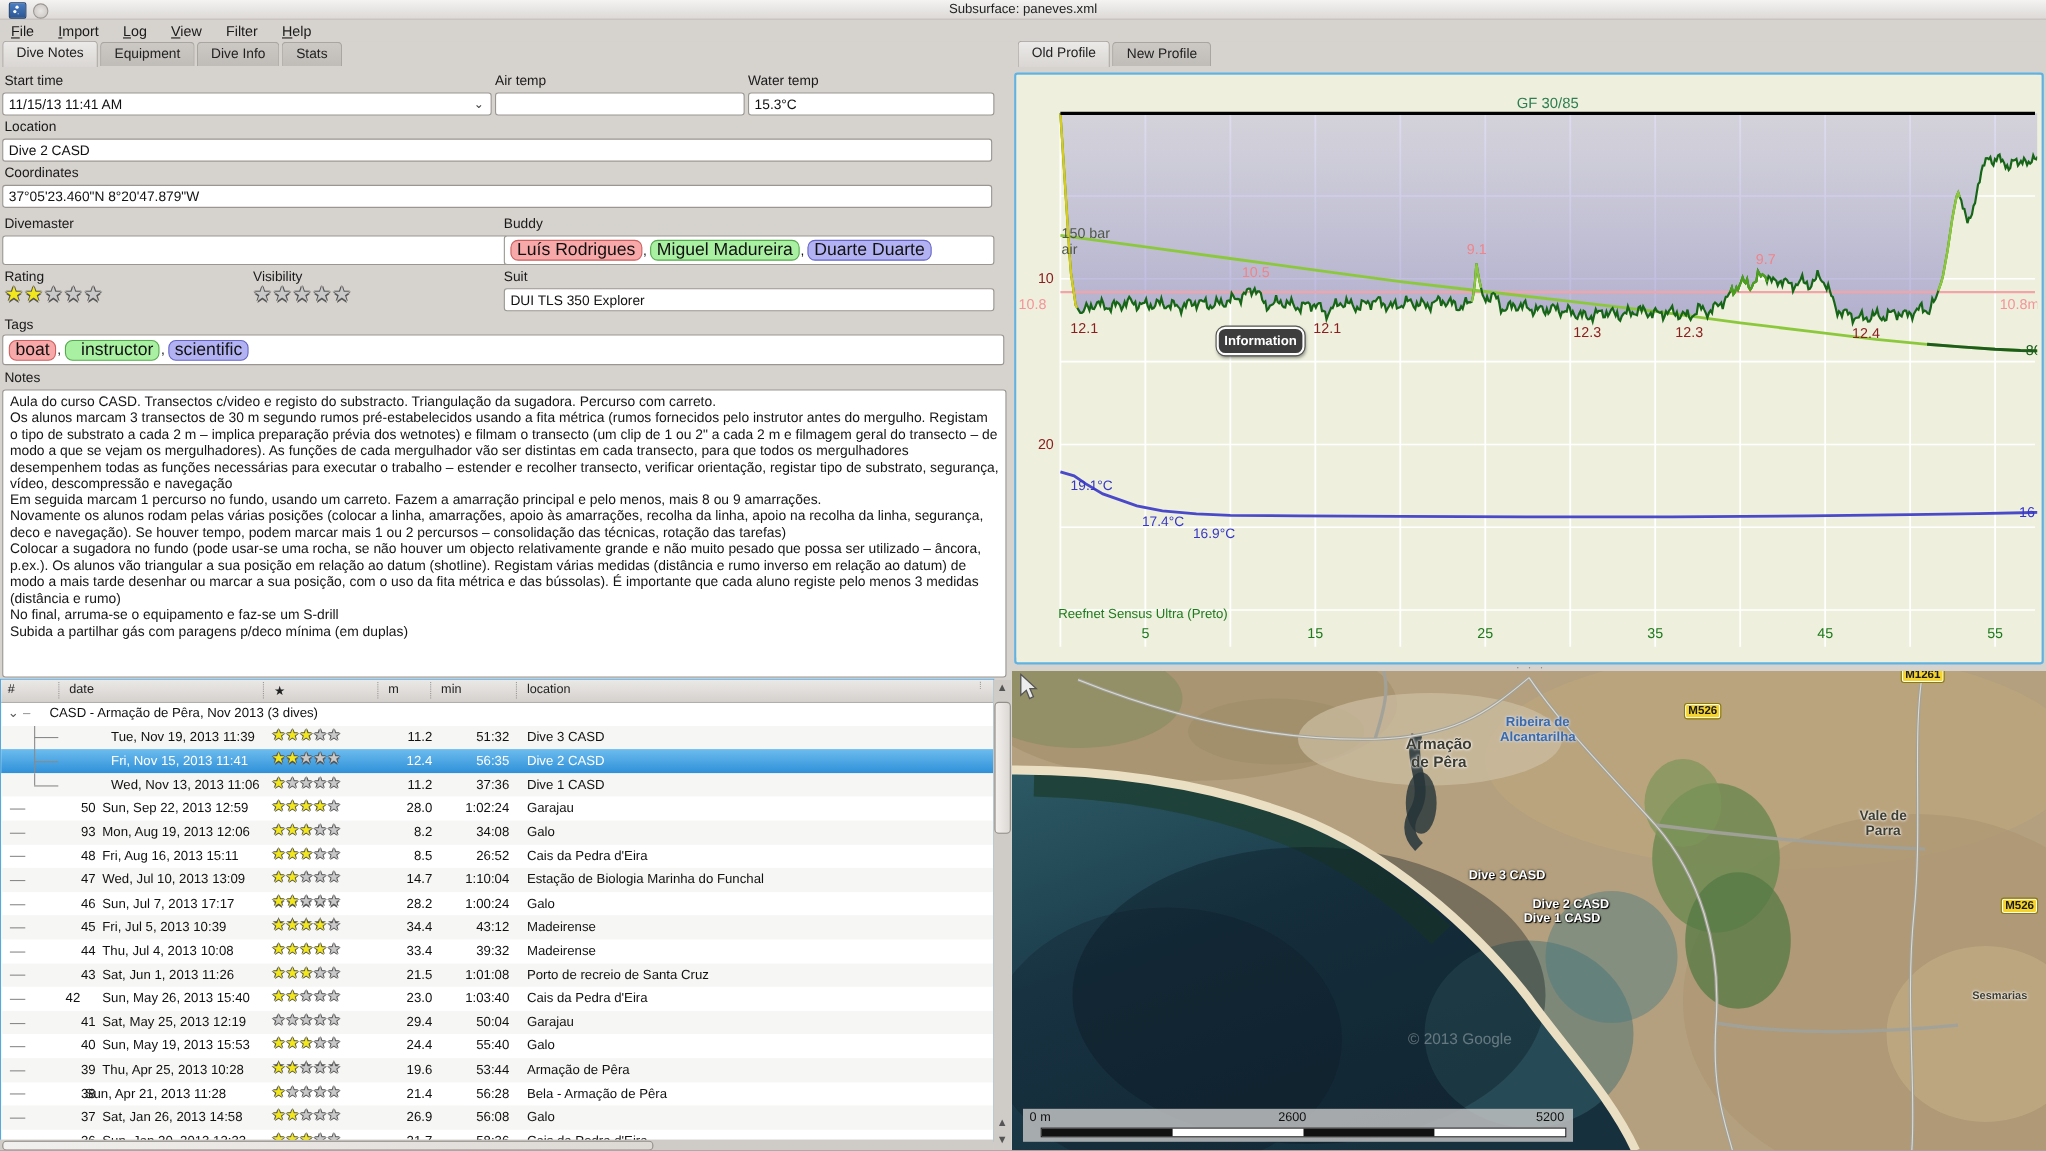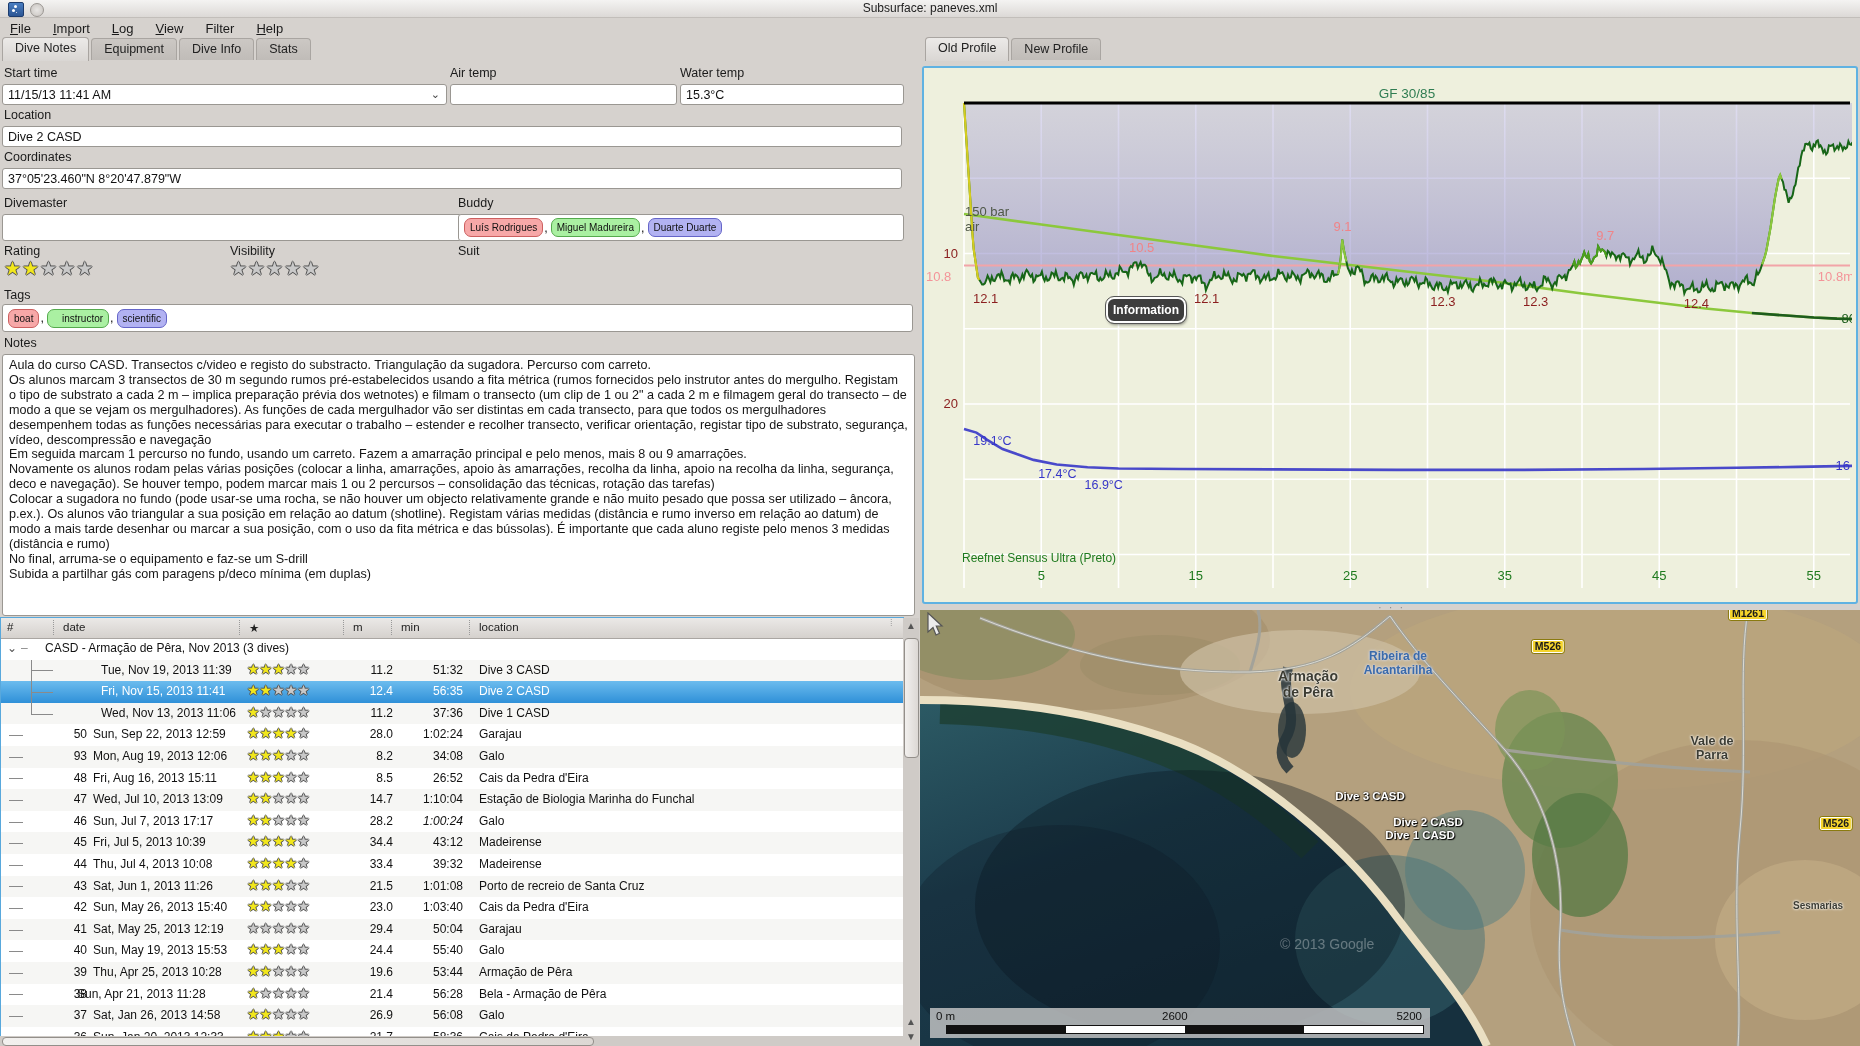--- a/index.html
+++ b/index.html
@@ -22,21 +22,21 @@
   
   .tabrow{position:absolute;display:flex;align-items:flex-end;height:22px;}
   .tab{font-size:12.5px;padding:3px 12px 3px 12px;margin-right:2px;border:1px solid #a9a5a1;border-bottom:none;
     border-radius:4px 4px 0 0;background:linear-gradient(#ccc8c4,#c0bcb8);color:#222;height:15px;}
   .tab.active{background:linear-gradient(#eceae8,#d9d6d3);position:relative;top:1px;height:17px;}
   
   .flabel{position:absolute;font-size:12.5px;color:#1a1a1a;}
   .finput{position:absolute;background:#fff;border:1px solid #9a9792;border-radius:3px;
     font-size:12.5px;padding:1px 5px;display:flex;align-items:center;color:#111;}
   .chev{position:absolute;right:6px;font-size:11px;color:#444;}
-  .pill{display:inline-block;border-radius:7px;padding:0 5px;font-size:10px;line-height:17px;margin-right:1px;}
+  .pill{display:inline-block;border-radius:7px;padding:0 5px;font-size:16px;line-height:17px;margin-right:1px;}
   .pillsep{font-size:12.5px;margin-right:3px;}
   .stars-row{position:absolute;font-size:19px;letter-spacing:1px;font-family:"DejaVu Sans",sans-serif;line-height:20px;}
   .star-f{color:#f2e71c;text-shadow:0 0 1px #555,0 1px 0 #555,1px 0 0 #555,-1px 0 0 #555,0 -1px 0 #555;}
   .star-e{color:#c9c9c9;text-shadow:0 0 1px #555,0 1px 0 #555,1px 0 0 #555,-1px 0 0 #555,0 -1px 0 #555;}
   #notesbox{position:absolute;left:2px;top:354px;width:899px;height:254px;background:#fff;
     border:1px solid #9a9792;border-radius:3px;padding:3px 6px;font-size:12.6px;line-height:14.9px;
     white-space:pre-wrap;overflow:hidden;color:#151515;}
   
   #divetable{position:absolute;left:0px;top:617px;width:902px;height:419px;background:#fff;
     border:1px solid #58a8dc;overflow:hidden;}
@@ -138,20 +138,23 @@
       <span class="pill" style="background: rgb(170, 240, 162); border: 1px solid rgb(85, 170, 77);">Miguel Madureira</span>
       <span class="pillsep">,</span>
       <span class="pill" style="background: rgb(178, 178, 242); border: 1px solid rgb(101, 101, 200);">Duarte Duarte</span>
     </div>
 
 <div class="flabel" style="left:4px;top:244px;">Rating</div>
 <div class="stars-row" style="left:4px;top:258px;" id="ratingstars"><span class="star-f">★</span><span class="star-f">★</span><span class="star-e">★</span><span class="star-e">★</span><span class="star-e">★</span></div>
 <div class="flabel" style="left:230px;top:244px;">Visibility</div>
 <div class="stars-row" style="left:230px;top:258px;" id="visstars"><span class="star-e">★</span><span class="star-e">★</span><span class="star-e">★</span><span class="star-e">★</span><span class="star-e">★</span></div>
 <div class="flabel" style="left:458px;top:244px;">Suit</div>
+<div class="finput" style="left:458px;top:262px;width:434px;height:17px;">
+      <span>DUI TLS 350 Explorer</span>
+    </div>
 
 <div class="flabel" style="left:4px;top:288px;">Tags</div>
 <div class="finput" style="left:2px;top:304px;width:899px;height:24px;" id="tagsinput">
       <span class="pill" style="background: rgb(247, 168, 168); border: 1px solid rgb(204, 95, 95);">boat</span>
       <span class="pillsep">,</span>
       <span class="pill" style="background: rgb(170, 240, 162); border: 1px solid rgb(85, 170, 77); padding-left: 14px;">instructor</span>
       <span class="pillsep">,</span>
       <span class="pill" style="background: rgb(178, 178, 242); border: 1px solid rgb(101, 101, 200);">scientific</span>
     </div>
 
@@ -249,21 +252,21 @@
           <span class="cell" style="left:340px;width:52px;text-align:right;">14.7</span>
           <span class="cell" style="left:396px;width:66px;text-align:right;">1:10:04</span>
           <span class="cell" style="left:478px;">Estação de Biologia Marinha do Funchal</span>
         </div>
         <div class="drow" style="top: 192.8px; height: 21.6px;">
           <i class="tree" style="left:8px;top:10.8px;width:14px;border-top:1px solid #8a8a8a;"></i>
           <span class="cell" style="left:54px;width:32px;text-align:right;">46</span>
           <span class="cell" style="left:92px;">Sun, Jul 7, 2013 17:17</span>
           <span class="cell rstars" style="left:246px;"><span class="star-f">★</span><span class="star-f">★</span><span class="star-e">★</span><span class="star-e">★</span><span class="star-e">★</span></span>
           <span class="cell" style="left:340px;width:52px;text-align:right;">28.2</span>
-          <span class="cell" style="left:396px;width:66px;text-align:right;font-style:italic;">1:00:24</span>
+          <span class="cell" style="left:396px;width:66px;text-align:right;">1:00:24</span>
           <span class="cell" style="left:478px;">Galo</span>
         </div>
         <div class="drow" style="top: 214.4px; height: 21.6px; background: rgb(246, 246, 244);">
           <i class="tree" style="left:8px;top:10.8px;width:14px;border-top:1px solid #8a8a8a;"></i>
           <span class="cell" style="left:54px;width:32px;text-align:right;">45</span>
           <span class="cell" style="left:92px;">Fri, Jul 5, 2013 10:39</span>
           <span class="cell rstars" style="left:246px;"><span class="star-f">★</span><span class="star-f">★</span><span class="star-f">★</span><span class="star-f">★</span><span class="star-e">★</span></span>
           <span class="cell" style="left:340px;width:52px;text-align:right;">34.4</span>
           <span class="cell" style="left:396px;width:66px;text-align:right;">43:12</span>
           <span class="cell" style="left:478px;">Madeirense</span>
@@ -281,21 +284,21 @@
           <i class="tree" style="left:8px;top:10.8px;width:14px;border-top:1px solid #8a8a8a;"></i>
           <span class="cell" style="left:54px;width:32px;text-align:right;">43</span>
           <span class="cell" style="left:92px;">Sat, Jun 1, 2013 11:26</span>
           <span class="cell rstars" style="left:246px;"><span class="star-f">★</span><span class="star-f">★</span><span class="star-f">★</span><span class="star-e">★</span><span class="star-e">★</span></span>
           <span class="cell" style="left:340px;width:52px;text-align:right;">21.5</span>
           <span class="cell" style="left:396px;width:66px;text-align:right;">1:01:08</span>
           <span class="cell" style="left:478px;">Porto de recreio de Santa Cruz</span>
         </div>
         <div class="drow" style="top: 279.2px; height: 21.6px;">
           <i class="tree" style="left:8px;top:10.8px;width:14px;border-top:1px solid #8a8a8a;"></i>
-          <span class="cell" style="left:54px;width:32px;text-align:right;">42</span>
+          <span class="cell" style="left:40px;width:32px;text-align:right;">42</span>
           <span class="cell" style="left:92px;">Sun, May 26, 2013 15:40</span>
           <span class="cell rstars" style="left:246px;"><span class="star-f">★</span><span class="star-f">★</span><span class="star-e">★</span><span class="star-e">★</span><span class="star-e">★</span></span>
           <span class="cell" style="left:340px;width:52px;text-align:right;">23.0</span>
           <span class="cell" style="left:396px;width:66px;text-align:right;">1:03:40</span>
           <span class="cell" style="left:478px;">Cais da Pedra d'Eira</span>
         </div>
         <div class="drow" style="top: 300.8px; height: 21.6px; background: rgb(246, 246, 244);">
           <i class="tree" style="left:8px;top:10.8px;width:14px;border-top:1px solid #8a8a8a;"></i>
           <span class="cell" style="left:54px;width:32px;text-align:right;">41</span>
           <span class="cell" style="left:92px;">Sat, May 25, 2013 12:19</span>

